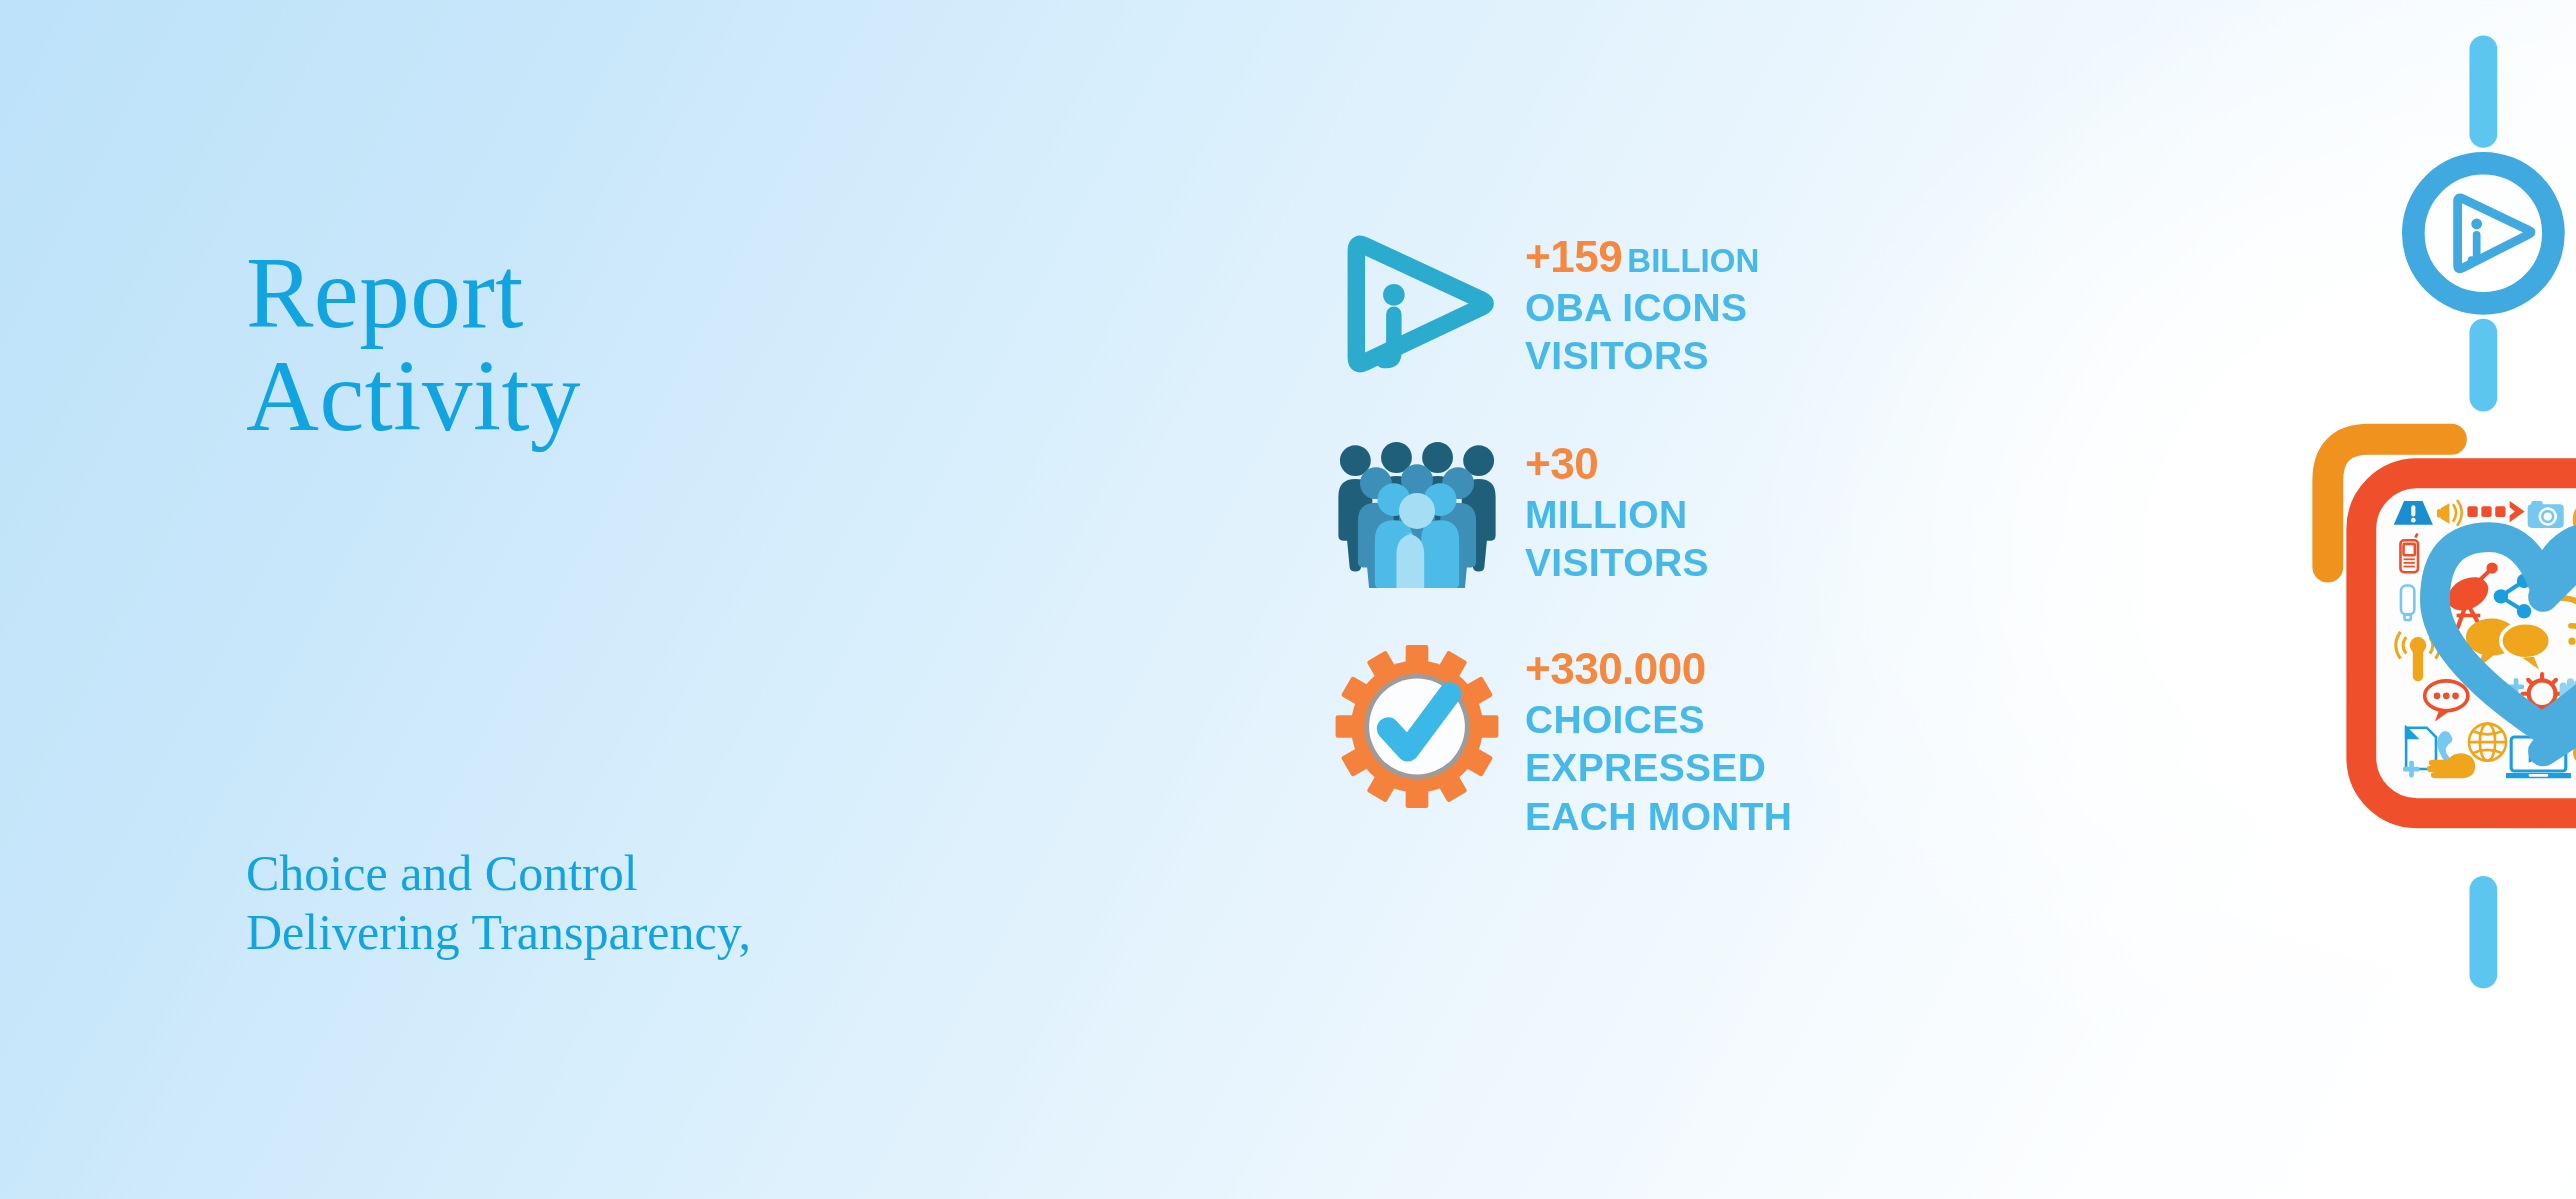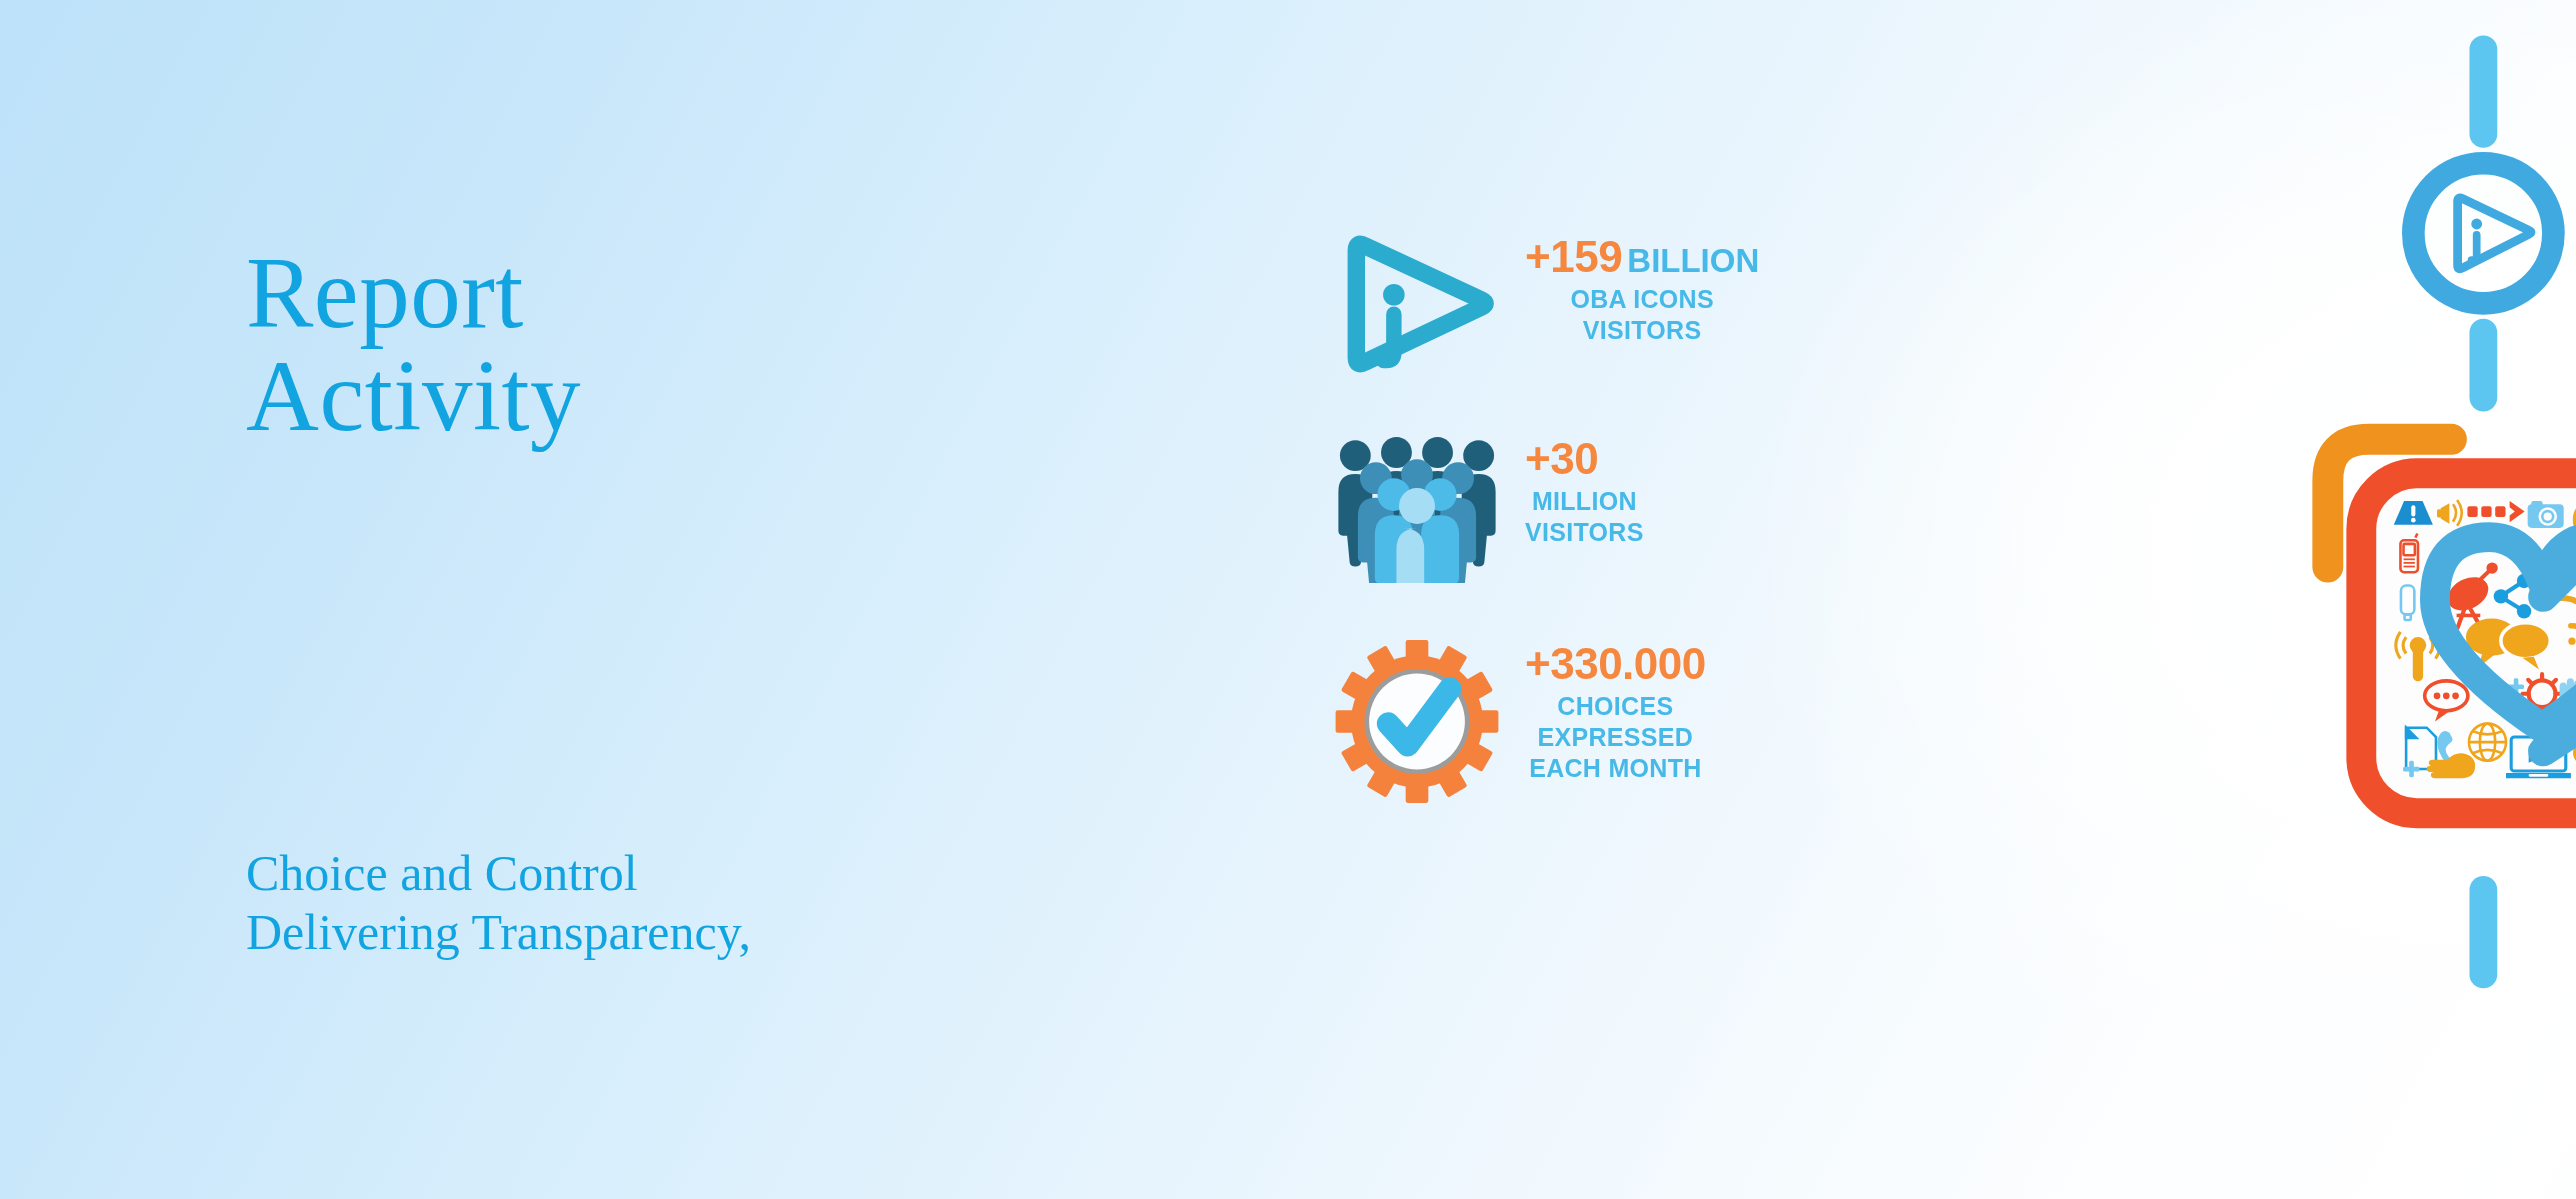--- a/index.html
+++ b/index.html
@@ -62,21 +62,21 @@
   .stat-headline{
     font-size:44px;font-weight:bold;line-height:1.02;
     letter-spacing:-0.5px;white-space:nowrap;
     font-family:"Liberation Sans", sans-serif;
   }
   .num{color:#f5873f;}
   .unit{color:#46b9e8;font-size:33px;letter-spacing:0px;margin-left:5.2px;}
   .stat-lines{margin-top:4.1px;}
   .stat-line{
     display:block;color:#46b9e8;font-weight:bold;
-    font-size:25px;line-height:1.24;letter-spacing:0.3px;white-space:nowrap;text-align:center;
+    font-size:39px;line-height:1.24;letter-spacing:0.3px;white-space:nowrap;
   }
 
   #stat-1{top:0px;}
   #stat-2{margin-top:58px;}
   #stat-3{margin-top:56px;}
 
   
   #illustration{
     position:absolute;left:2231px;top:20.6px;width:685px;height:1159px;
   }

